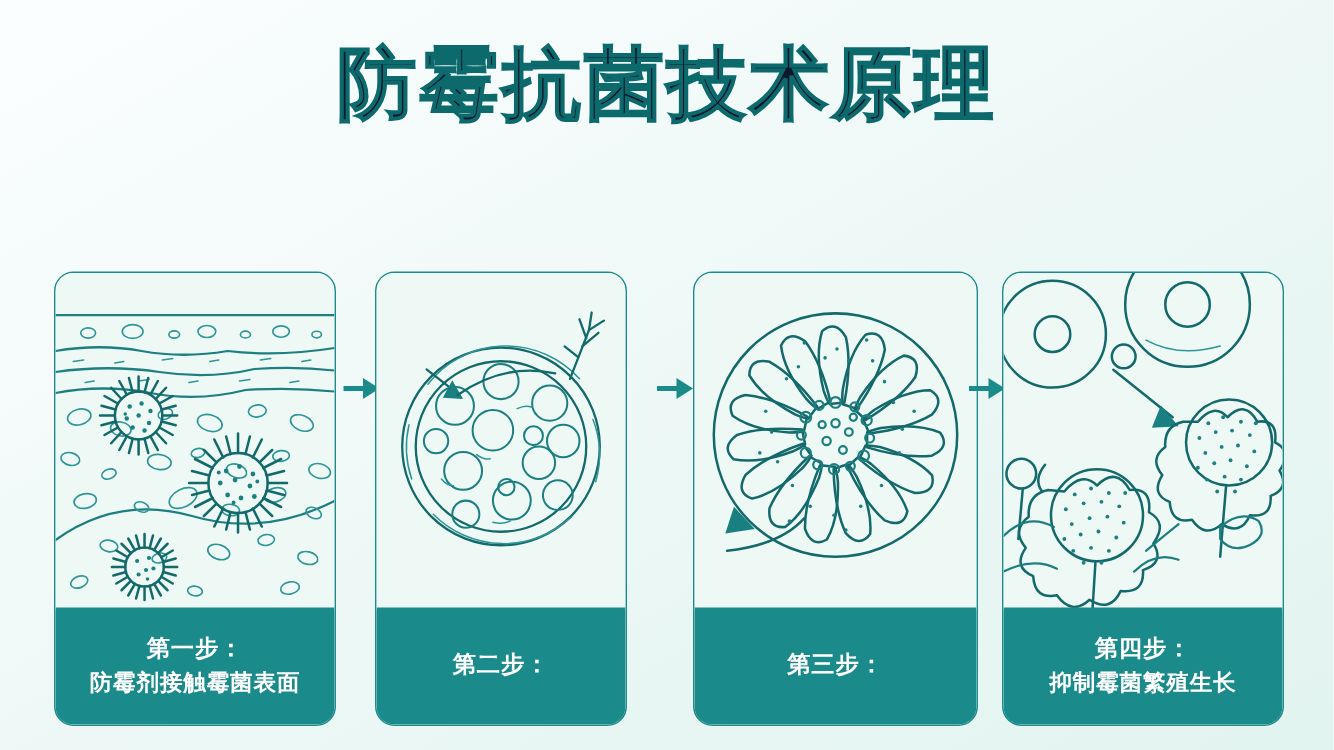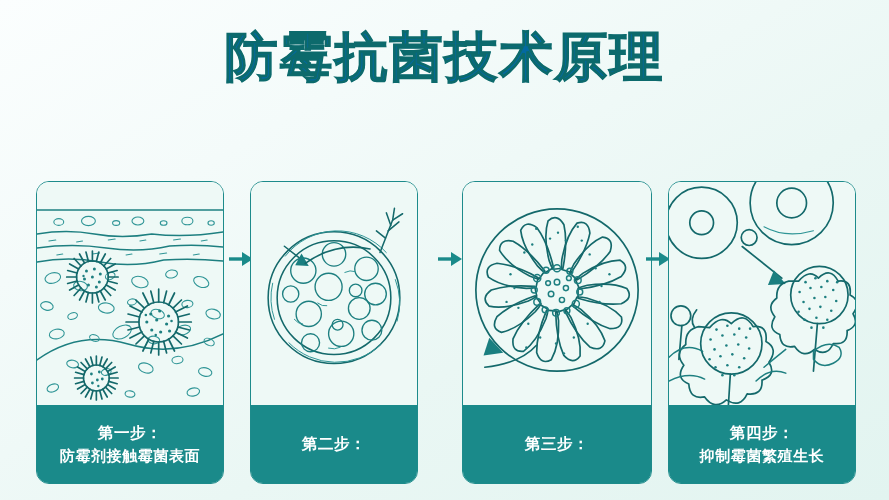--- a/index.html
+++ b/index.html
@@ -23,39 +23,39 @@
   
   .title {
     position: absolute;
     left: 0; top: 26px;
     width: 889px;
     text-align: center;
     font-size: 53px;
     line-height: 62px;
     font-weight: 900;
     letter-spacing: 2px;
-    color: #0369a1;
+    color: #0f172a;
     -webkit-text-stroke: 1.1px #0c6a6c;
     font-family: "Liberation Sans", "DejaVu Sans", sans-serif;
   }
 
   
   .card {
     position: absolute;
     top: 133px;
     width: 188px;
     height: 303px;
     border: 1.6px solid #1d8b8b;
     border-radius: 13px;
     background: #eef9f6;
     overflow: hidden;
     margin-top: 48px;
   }
   .card.c1 { left: 36px; }
-  .card.c2 { left: 250px; width: 168px; }
+  .card.c2 { left: 250px; width: 168px; font-family: Liberation Mono, monospace; }
   .card.c3 { left: 462px; width: 190px; }
   .card.c4 { left: 668px; width: 188px; }
 
   .art {
     position: absolute;
     left: 0; top: 0;
     width: 100%;
     height: 225px;
     background: #eef9f6;
   }

